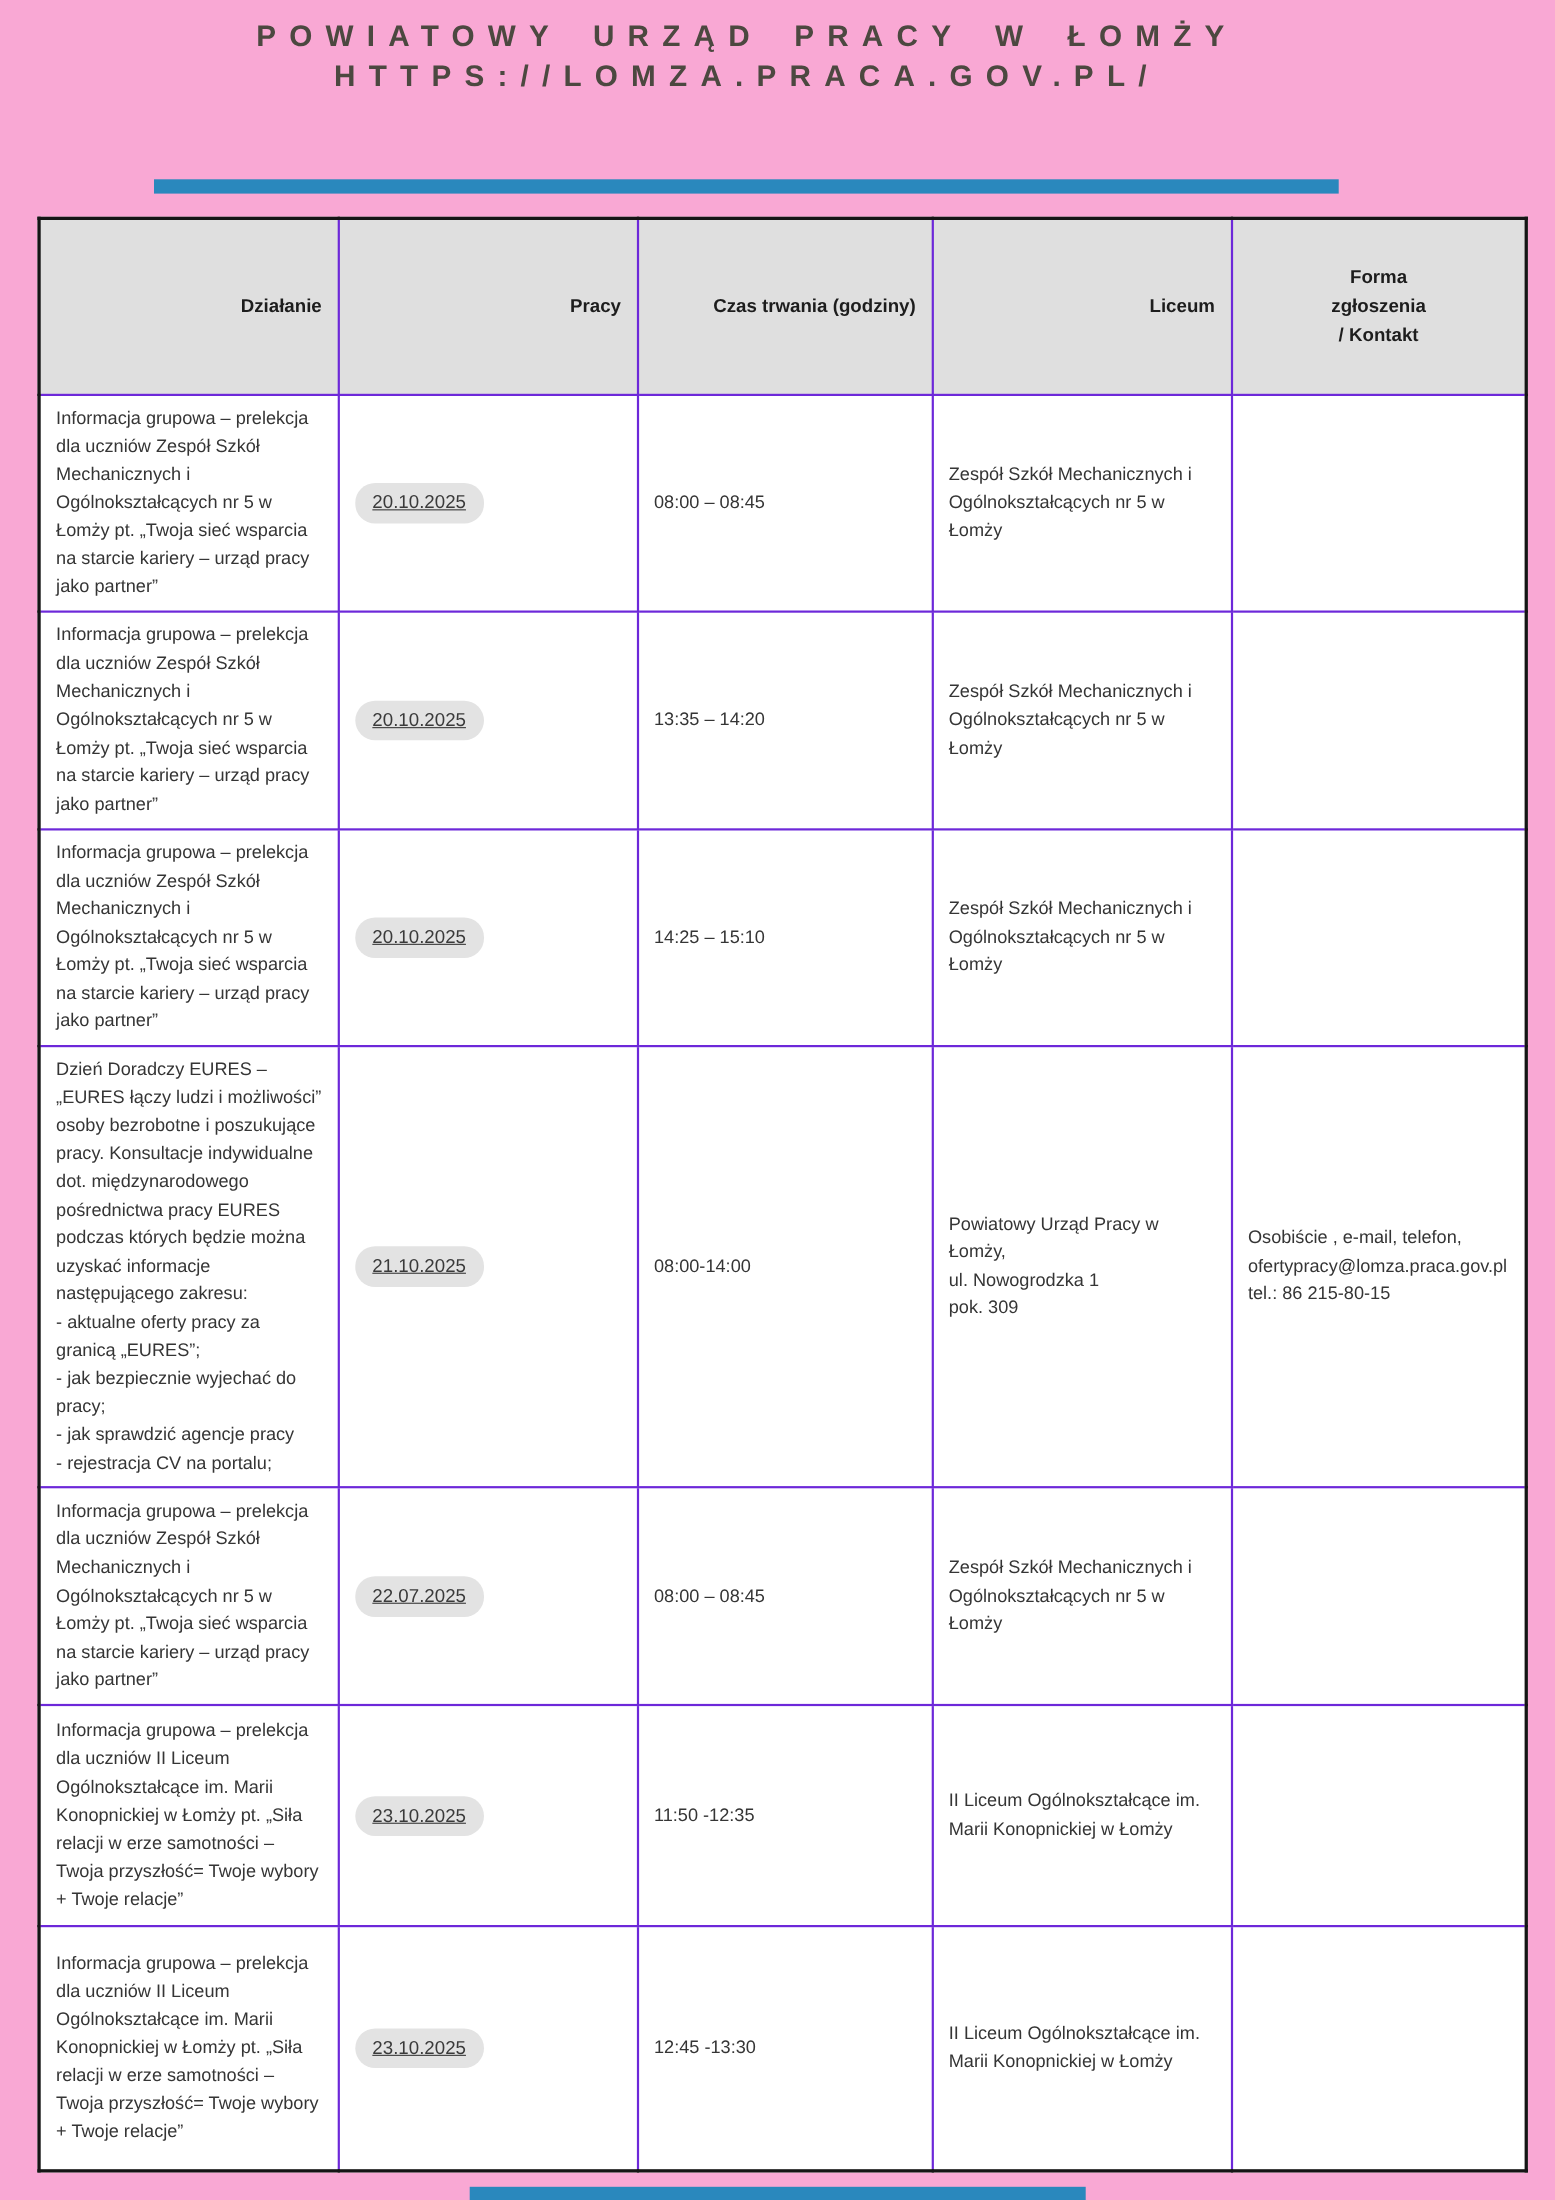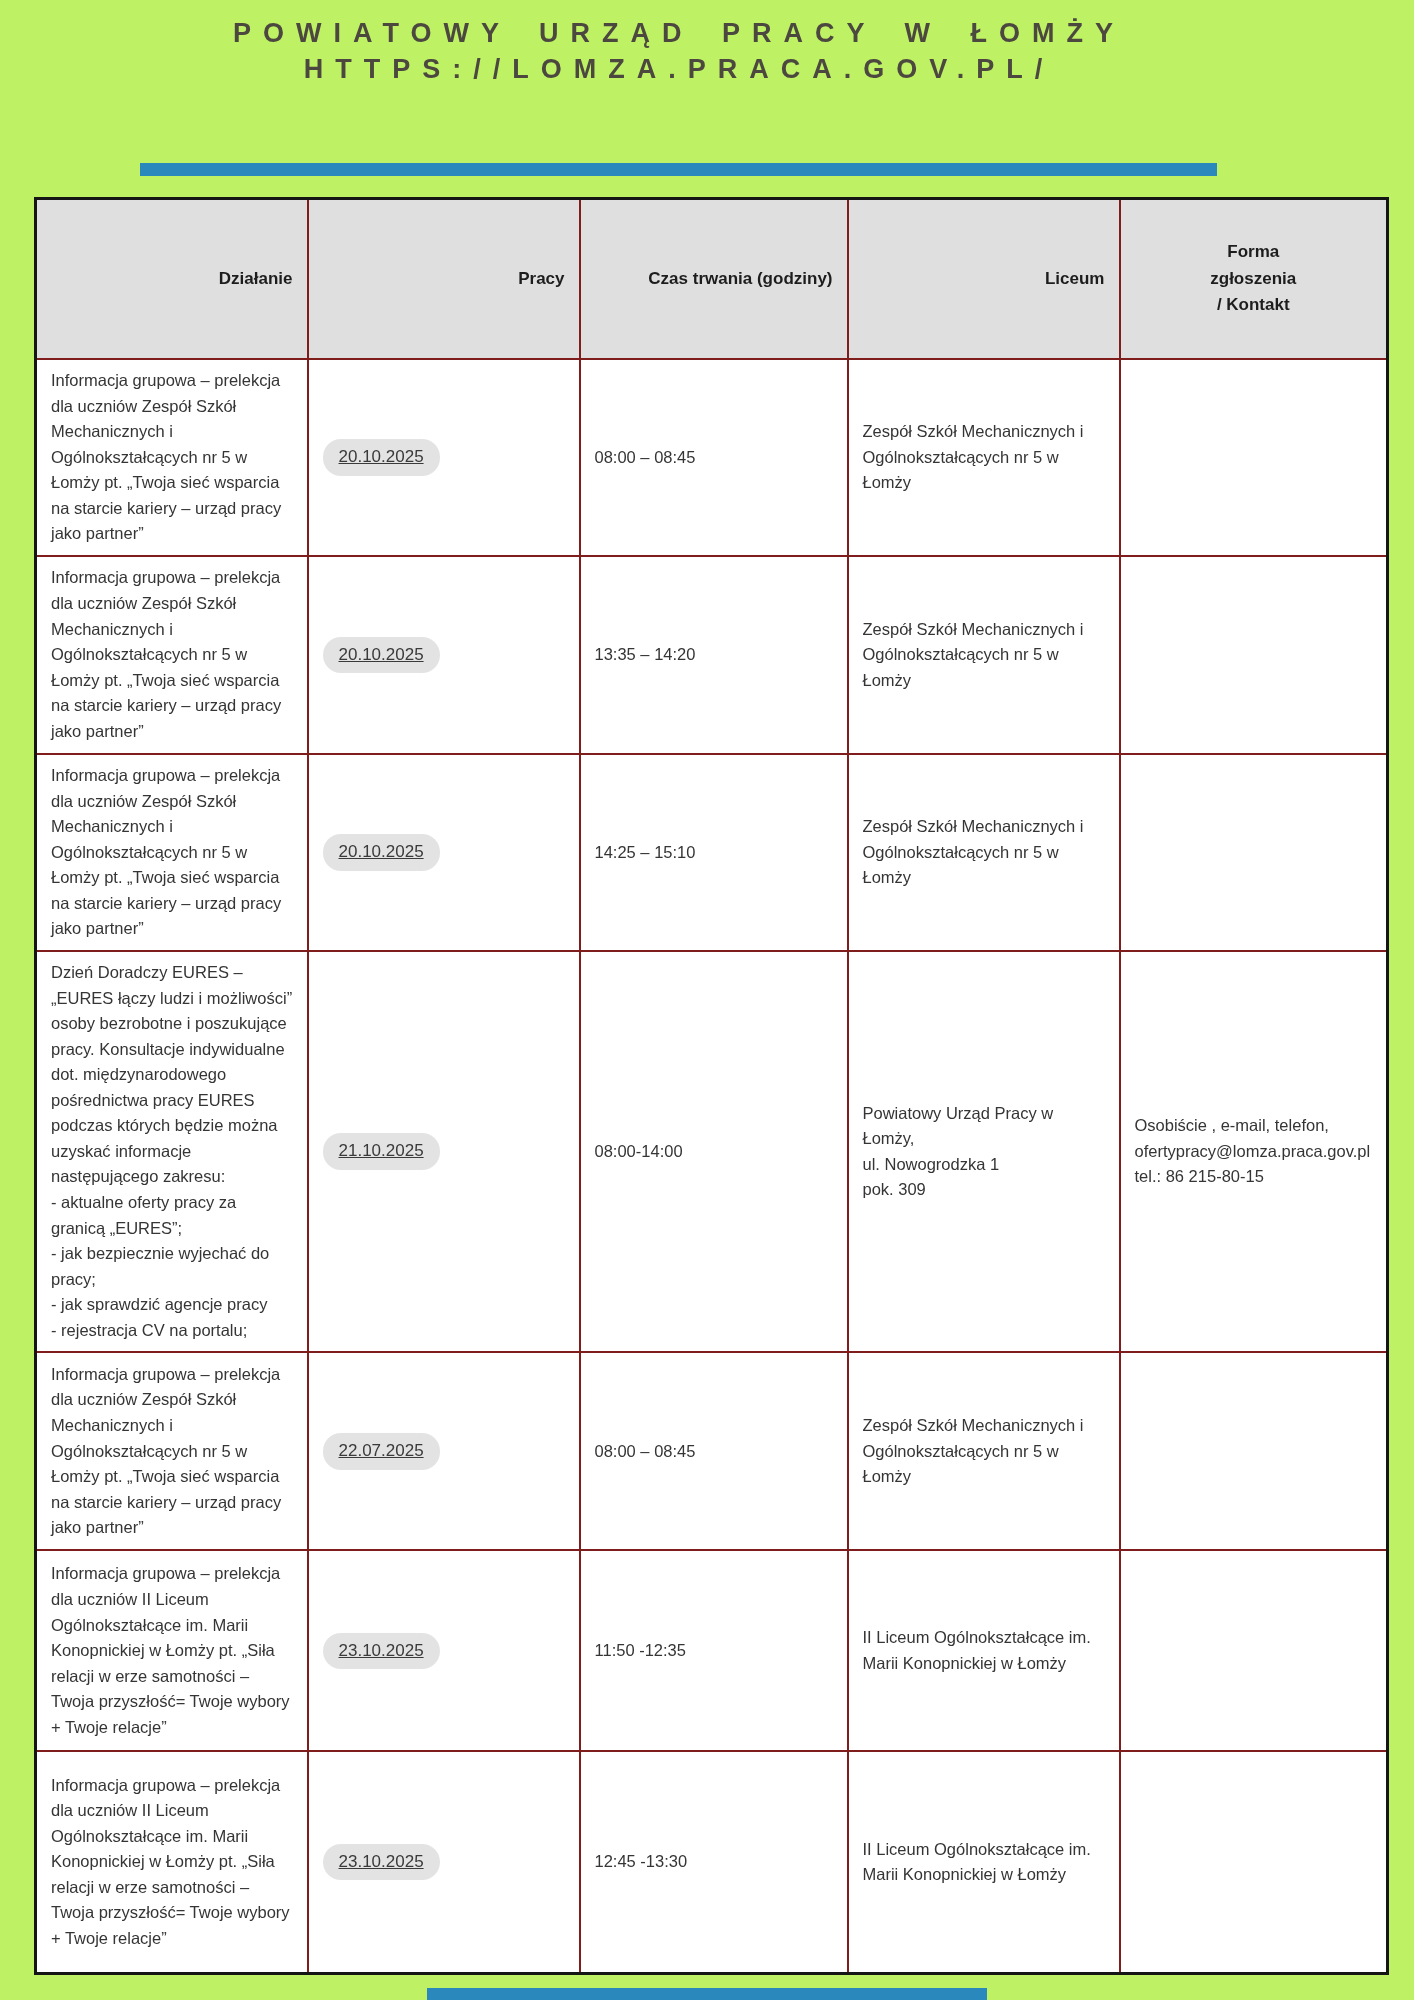--- a/index.html
+++ b/index.html
@@ -1,19 +1,19 @@
 <!DOCTYPE html>
 <html><head>
 <meta charset="utf-8">
 <style>
   html,body{margin:0;padding:0;background:#888;}
   .page{
     position:relative;
     width:1414px;height:2000px;
-    background:#bef264;
+    background:#f9a8d4;
     font-family:"Liberation Sans","DejaVu Sans",sans-serif;
     overflow:hidden;
     margin:0 auto;
   }
   .header{
     position:absolute;top:16px;left:0;width:1358px;
     text-align:center;
     color:#4C4840;
     font-weight:700;
   }
@@ -29,21 +29,21 @@
   .accent-bar.bottom{left:427px;top:1988px;width:560px;height:12px;}
   table.schedule{
     position:absolute;left:34px;top:197px;
     width:1352px;
     border-collapse:collapse;
     table-layout:fixed;
     background:#ffffff;
     border:3px solid #151515;
   }
   table.schedule th, table.schedule td{
-    border:2px solid #7f1d1d;
+    border:2px solid #6d28d9;
     vertical-align:middle;
     padding:8px 14px;
     font-size:16.5px;
     line-height:1.55;
     color:#353535;
     white-space:pre-line;
     overflow-wrap:break-word;
   }
   table.schedule thead th{
     background:#DFDFDF;

